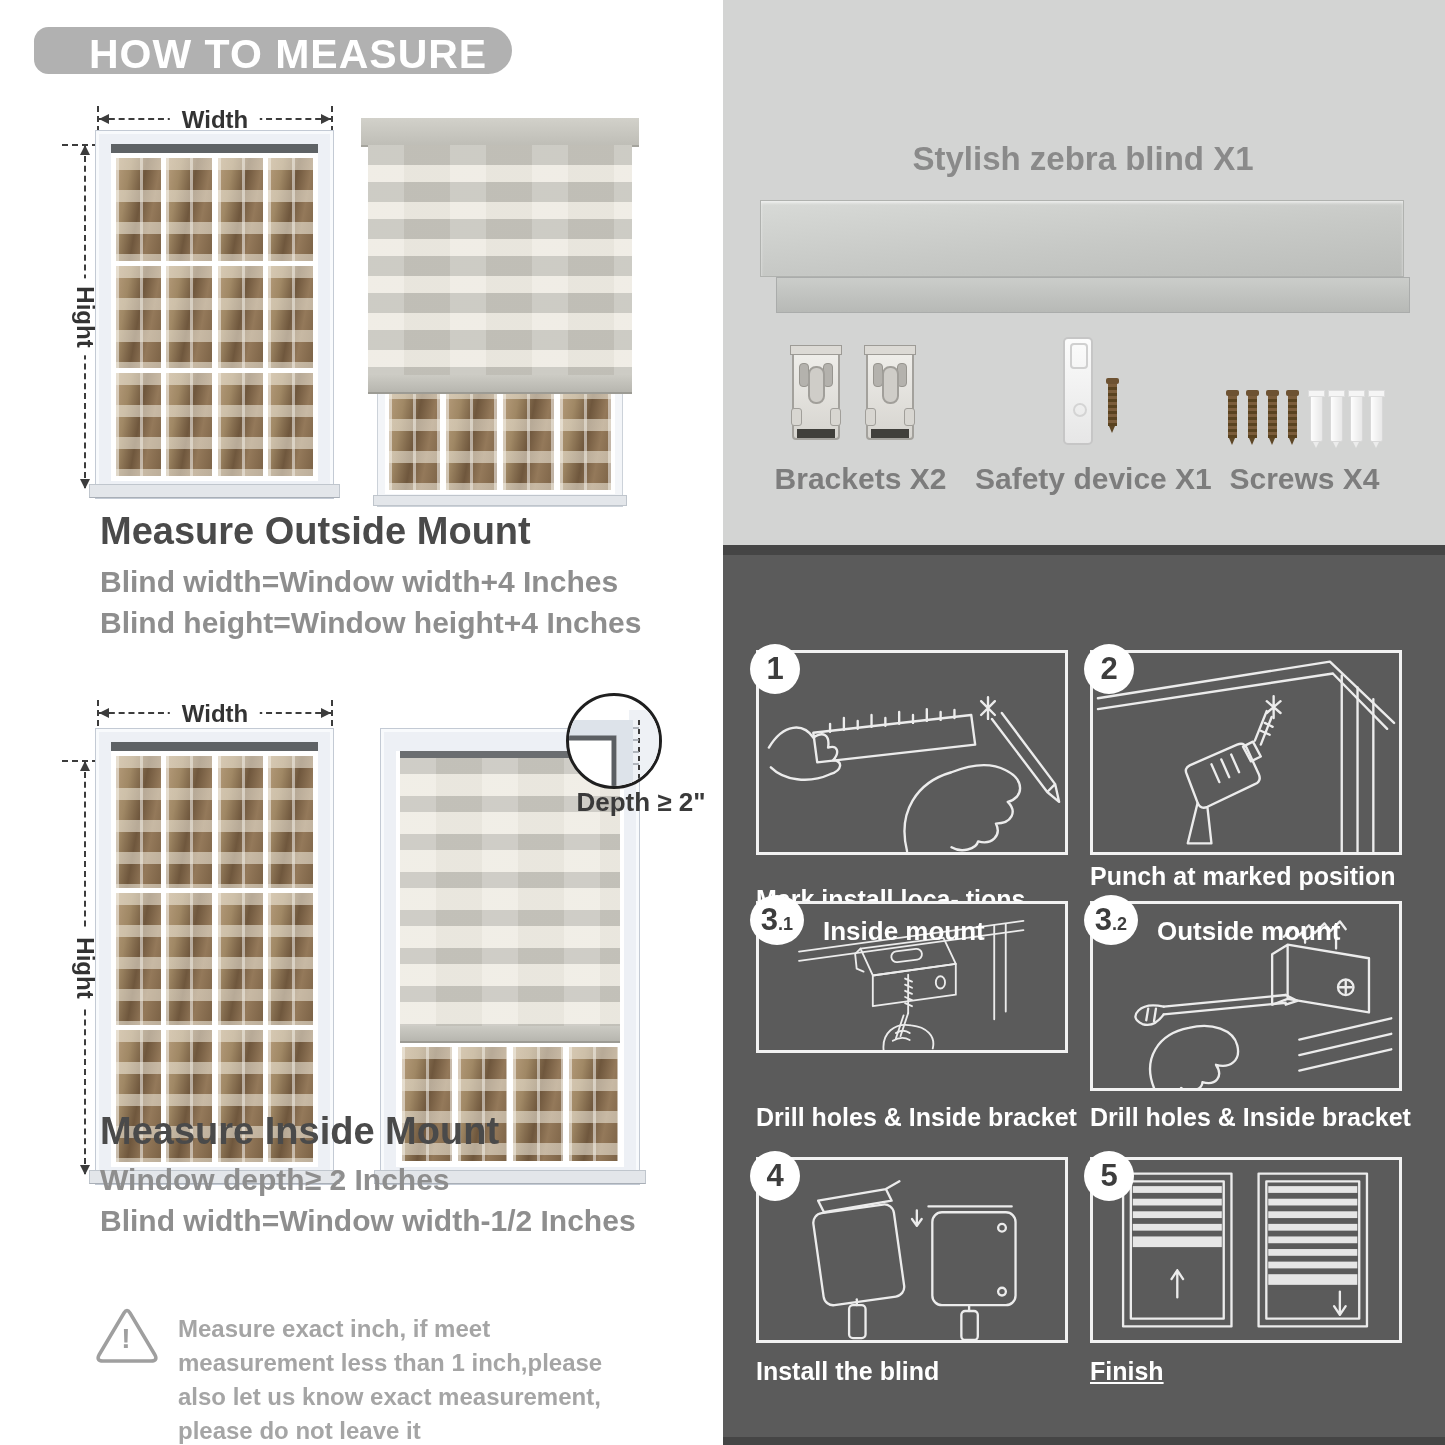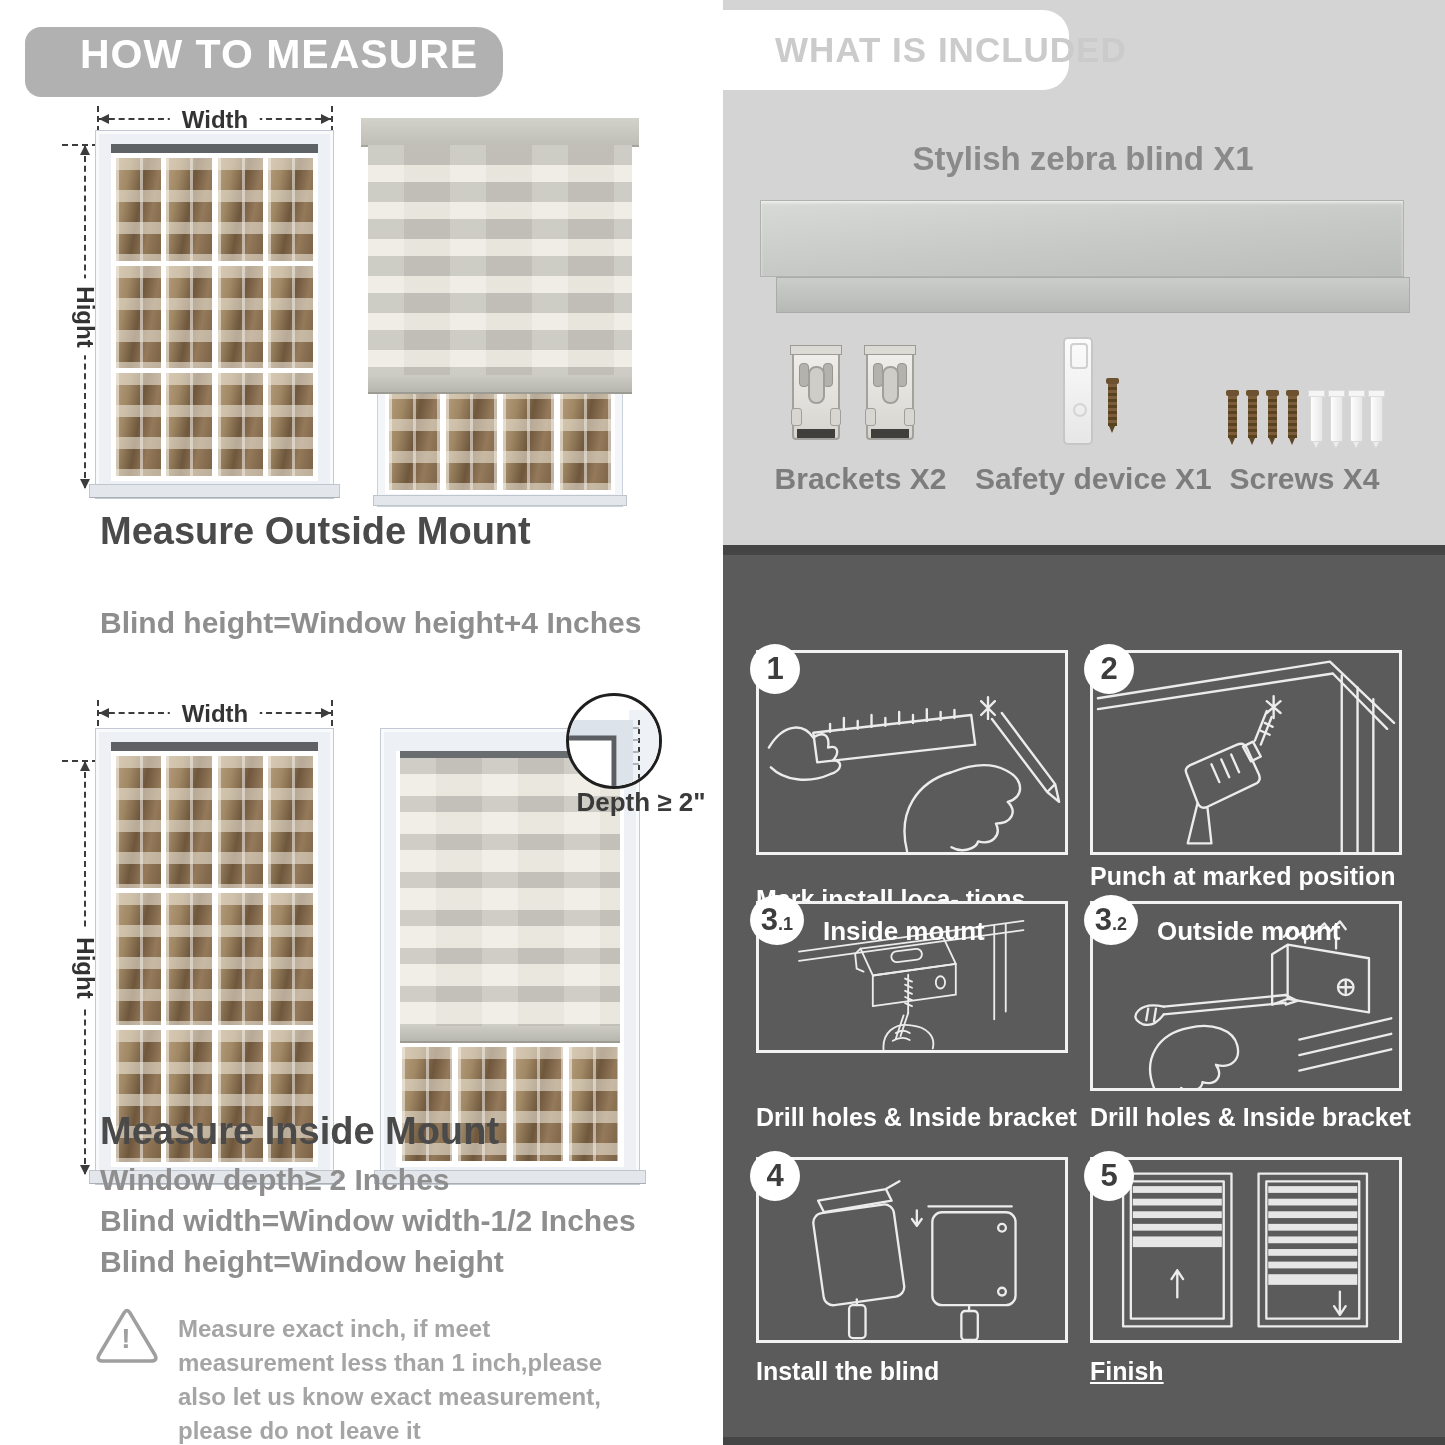--- a/index.html
+++ b/index.html
@@ -1,21 +1,21 @@
 <!DOCTYPE html>
 <html><head>
 <meta charset="utf-8">
 <style>
   html,body{margin:0;padding:0;background:#ffffff;}
   #canvas{position:relative;width:1445px;height:1445px;background:#ffffff;overflow:hidden;
           font-family:"Liberation Sans",sans-serif;}
   .abs{position:absolute;}
 
   
-  .hdr-left{left:25px;top:27px;width:478px;height:70px;background:#b1b1b1;border-radius:16px 26px 26px 16px;
+  .hdr-left{left:34px;top:27px;width:478px;height:47px;background:#b1b1b1;border-radius:16px 26px 26px 16px;
             color:#ffffff;font-size:41px;font-weight:bold;line-height:54px;padding-left:55px;letter-spacing:1px;
             box-sizing:border-box;white-space:nowrap;}
 
   
   .dim-h{height:46px;}
   .dim-h .line{position:absolute;left:4px;right:4px;top:12px;border-top:2px dashed #3c3c3c;}
   .dim-h .cap-l{position:absolute;left:2px;top:0;height:46px;border-left:2px dashed #3c3c3c;}
   .dim-h .cap-r{position:absolute;right:2px;top:0;height:46px;border-left:2px dashed #3c3c3c;}
   .dim-h .ah-l{position:absolute;left:4px;top:8px;width:0;height:0;border-top:5px solid transparent;border-bottom:5px solid transparent;border-right:10px solid #3c3c3c;}
   .dim-h .ah-r{position:absolute;right:4px;top:8px;width:0;height:0;border-top:5px solid transparent;border-bottom:5px solid transparent;border-left:10px solid #3c3c3c;}
@@ -174,20 +174,21 @@
           <div class="pane"></div>
       </div>
       <div class="mini-sill"></div>
     </div>
     <div class="cassette" style="left:0;right:0;top:0;height:27px;"></div>
     <div class="stripes" style="left:7px;right:7px;top:27px;height:230px;"></div>
     <div class="rail" style="left:7px;right:7px;top:257px;height:17px;"></div>
   </div>
 
   <div class="abs sec-title" style="left:100px;top:510px;">Measure Outside Mount</div>
+  <div class="abs sec-line" style="left:100px;top:565px;">Blind width=Window width+4 Inches</div>
   <div class="abs sec-line" style="left:100px;top:606px;">Blind height=Window height+4 Inches</div>
 
   <div class="abs dim-h" style="left:95px;top:700px;width:240px;">
     <div class="cap-l"></div>
     <div class="cap-r"></div>
     <div class="line"></div>
     <div class="ah-l"></div>
     <div class="ah-r"></div>
     <span class="lbl">Width</span>
   </div>
@@ -246,32 +247,30 @@
       <path d="M0,42 H45 V90" stroke="#5b5f63" stroke-width="5" fill="none"></path>
       <path d="M70,24 V88" stroke="#3c3c3c" stroke-width="2" stroke-dasharray="5,4" fill="none"></path>
       <path d="M64,32 h6 M64,44 h6 M64,56 h6 M64,68 h6" stroke="#9aa0a8" stroke-width="1.5"></path>
     </svg>
   </div>
   <div class="abs depth-lbl">Depth ≥ 2"</div>
 
   <div class="abs sec-title" style="left:100px;top:1110px;">Measure Inside Mount</div>
   <div class="abs sec-line" style="left:100px;top:1163px;">Window depth≥ 2 Inches</div>
   <div class="abs sec-line" style="left:100px;top:1204px;">Blind width=Window width-1/2 Inches</div>
-  <div class="abs sec-line" style="left:100px;top:1245px;">Blind height=Window height</div>
 
   <div class="abs" style="left:95px;top:1306px;width:64px;height:60px;">
     <svg width="64" height="60" viewBox="0 0 64 60">
       <path d="M29,7 Q32,2 35,7 L60,49 Q63,55 56,55 L8,55 Q1,55 4,49 Z" stroke="#9f9f9f" stroke-width="3.5" fill="none" stroke-linejoin="round"></path>
     </svg>
     <span class="warn-mark">!</span>
   </div>
   <div class="abs warn-txt" style="left:178px;top:1312px;">Measure exact inch, if meet measurement less than 1 inch,please also let us know exact measurement, please do not leave it</div>
 
   <div class="abs right-top"></div>
-  <div class="abs hdr-included">WHAT IS INCLUDED</div>
   <div class="abs product-lbl">Stylish zebra blind X1</div>
 
   <div class="abs inc-cassette">
     <div class="inc-bar1"></div>
     <div class="inc-bar2"></div>
   </div>
 
   <div class="bracket" style="left:792px;top:348px;">
     <div class="b-top"></div>
     <div class="b-screw l"></div>

